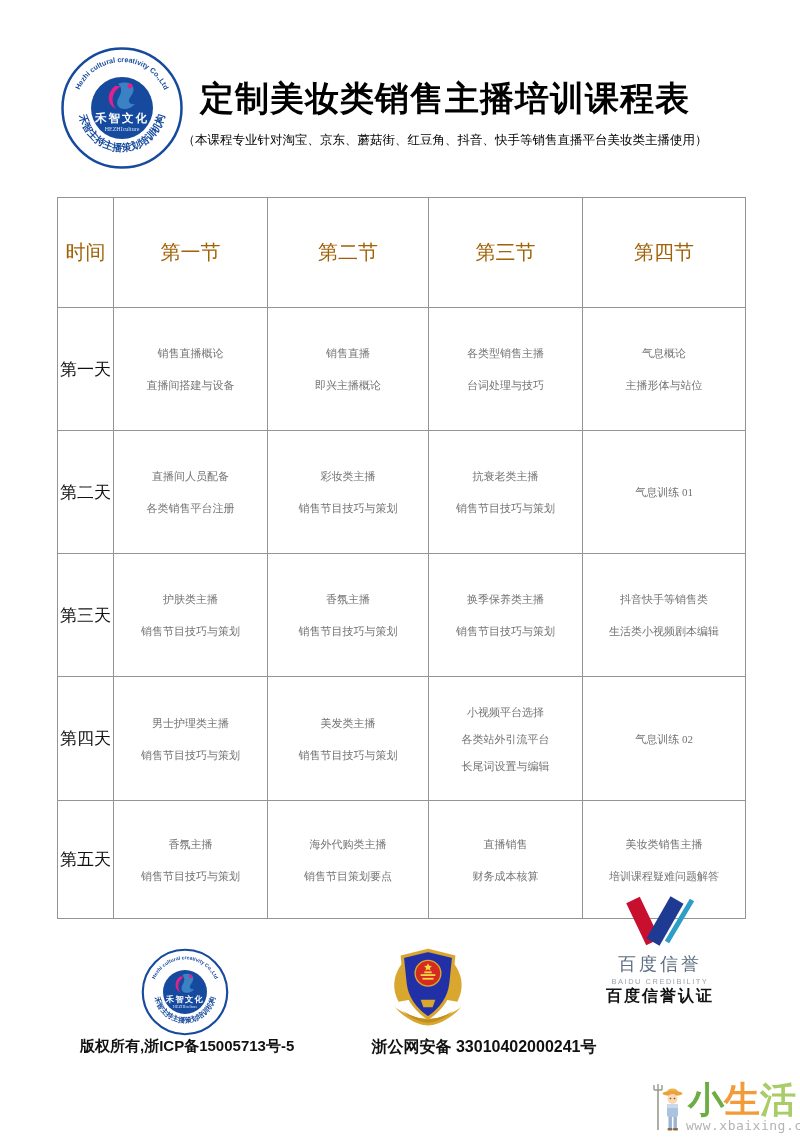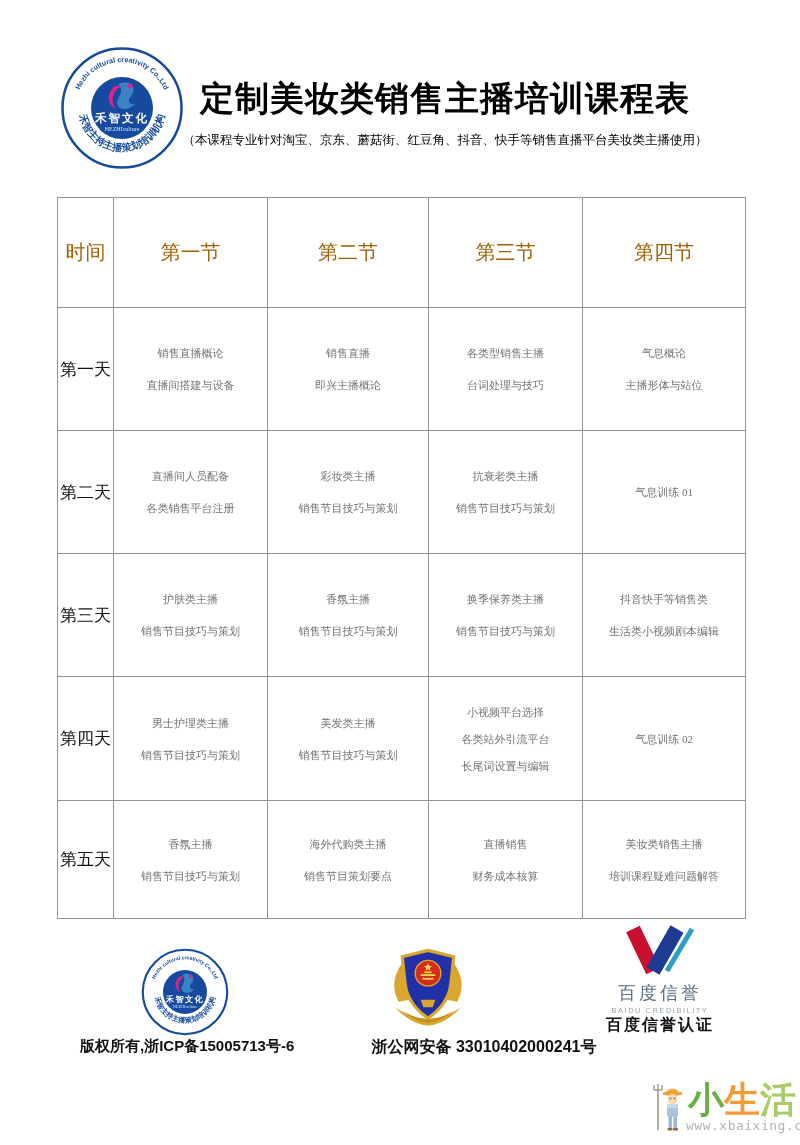--- a/index.html
+++ b/index.html
@@ -42,21 +42,21 @@
     position:absolute; left:80px; top:1037px; width:230px;
     font-family:"Liberation Sans","DejaVu Sans",sans-serif;
     font-size:15px; font-weight:bold; color:#111; white-space:nowrap;
   }
   .police-badge { position:absolute; left:384px; top:941px; }
   .police-text {
     position:absolute; left:325px; top:1037px; width:230px; text-align:center;
     font-family:"Liberation Sans","DejaVu Sans",sans-serif;
     font-size:16px; font-weight:bold; color:#111; white-space:nowrap;margin-left:44px;
   }
-  .baidu-block { position:absolute; left:595px; top:923px; width:130px; text-align:center; }
+  .baidu-block { position:absolute; left:595px; top:894px; width:130px; text-align:center; }
   .baidu-v { display:block; margin:0 auto; }
   .baidu-cn  { font-family:"Liberation Sans",sans-serif; font-size:18px; letter-spacing:3px; color:#5c6e80; margin-top:2px; }
   .baidu-en  { font-family:"Liberation Sans",sans-serif; font-size:7.5px; letter-spacing:1.5px; color:#9aa4ad; margin-top:1px; }
   .baidu-cert{ font-family:"Liberation Sans",sans-serif; font-size:16px; font-weight:bold; letter-spacing:2px; color:#111; }
 
   
   .watermark { position:absolute; left:650px; top:1076px; width:150px; height:66px; }
   .wm-farmer { position:absolute; left:2px; top:6px; }
   .wm-name   { position:absolute; left:38px; top:0px; white-space:nowrap;
                font-family:"DejaVu Sans","Liberation Sans",sans-serif; font-weight:bold; font-size:36px; }
@@ -226,21 +226,21 @@
   </text>
   <g>
     <path d="M55,40 C47,46 46,58 56,63 C50,55 52,46 61,40 Z" fill="#e0218a"></path>
     <path d="M58,38 C70,33 78,41 71,50 C67,55 69,59 75,58 C66,68 52,62 59,51 C62,46 62,41 58,38 Z" fill="#3b82c4"></path>
     <circle cx="70" cy="40" r="2.5" fill="#e0218a"></circle>
   </g>
   <text x="62" y="76" text-anchor="middle" font-size="11.5" font-weight="bold" fill="#ffffff" letter-spacing="2">禾智文化</text>
   <text x="62" y="85" text-anchor="middle" font-size="6" fill="#cfe0f5">HEZHIculture</text>
 </svg>
 
-<div class="footer-copyright">版权所有,浙ICP备15005713号-6</div>
+<div class="footer-copyright">版权所有,浙ICP备15005713号-5</div>
 
 <svg class="police-badge" width="88" height="92" viewBox="0 0 96 96">
 
   <path d="M16,64 C6,46 12,24 32,12 C20,28 18,46 28,62 Z" fill="#d9a62e"></path>
   <path d="M80,64 C90,46 84,24 64,12 C76,28 78,46 68,62 Z" fill="#d9a62e"></path>
   <path d="M12,70 C24,84 40,90 48,90 C56,90 72,84 84,70 C70,80 56,83 48,83 C40,83 26,80 12,70 Z" fill="#d9a62e"></path>
   <path d="M20,74 Q48,92 76,74 Q62,86 48,87 Q34,86 20,74 Z" fill="#c08f1d"></path>
 
   <path d="M48,8 L76,15 L73,44 C71,62 61,73 48,82 C35,73 25,62 23,44 L20,15 Z" fill="#2230a8" stroke="#d9a62e" stroke-width="3.5"></path>
 

